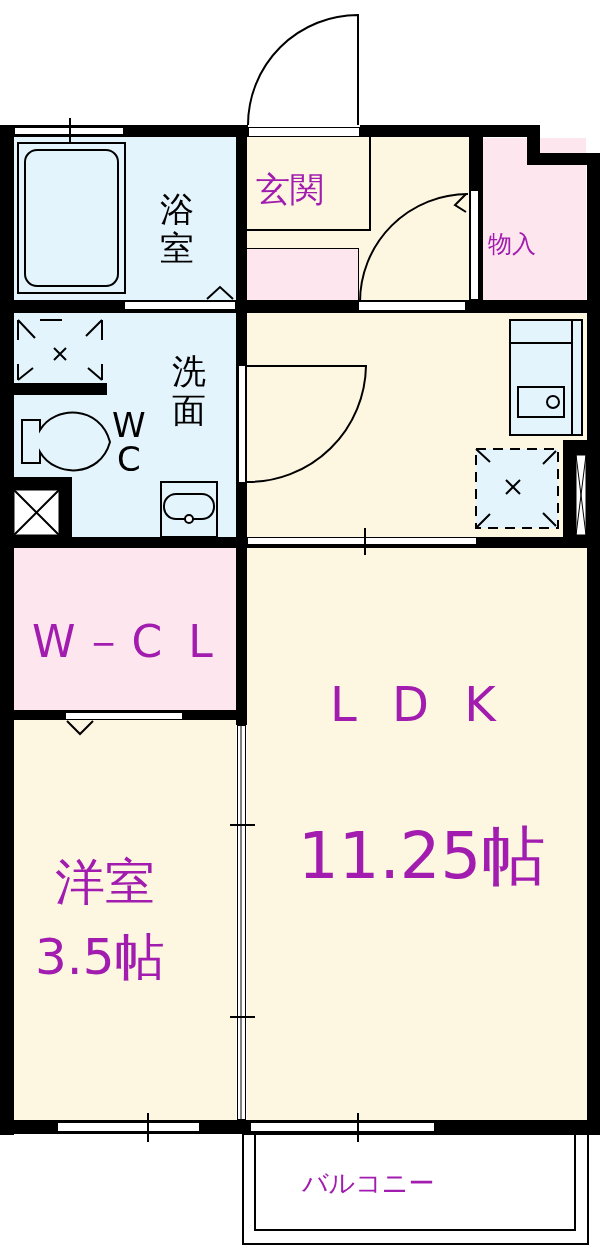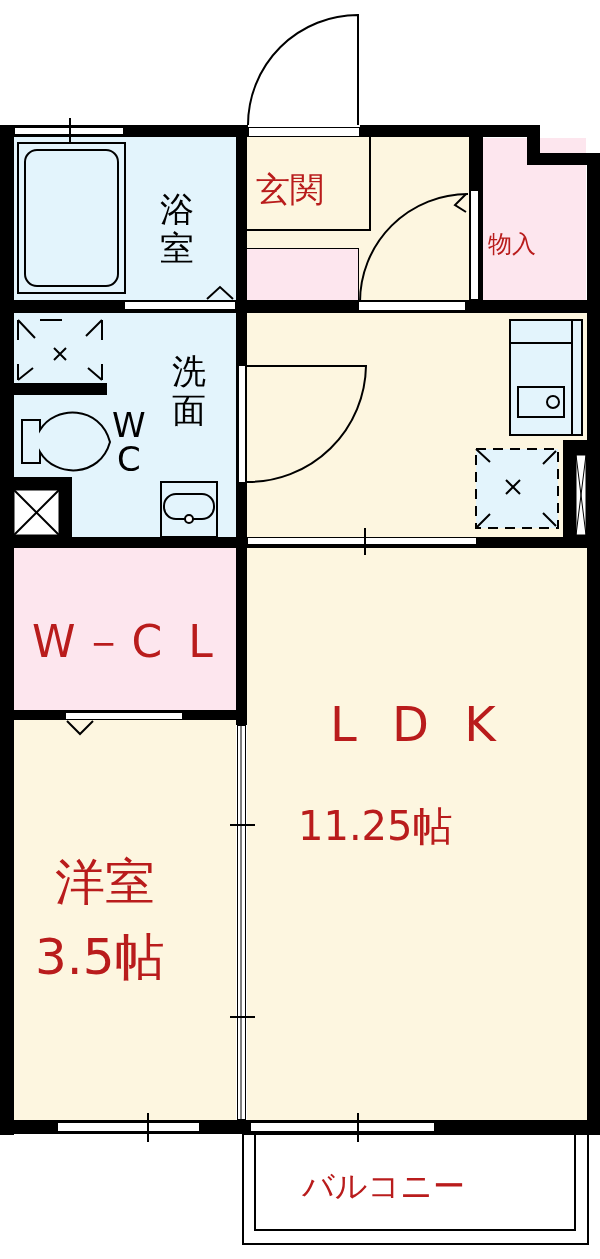--- a/index.html
+++ b/index.html
@@ -1,21 +1,21 @@
 <!DOCTYPE html>
 <html><head>
 <meta charset="utf-8">
 <style>
   html, body { margin:0; padding:0; background:#ffffff; }
   body { width:600px; height:1259px; position:relative; overflow:hidden;
          font-family:"DejaVu Sans", sans-serif; }
   .room { position:absolute; box-sizing:border-box; }
   .wall { position:absolute; background:#000; }
   .win { position:absolute; background:#fff; border:1px solid #000; box-sizing:border-box; }
-  .label { position:absolute; color:#b91c1c; line-height:1; white-space:nowrap; }
+  .label { position:absolute; color:#a21caf; line-height:1; white-space:nowrap; }
   .vlabel { position:absolute; color:#000; line-height:1.15; text-align:center; }
   svg { position:absolute; overflow:visible; }
 </style>
 </head>
 <body>
 
 <div class="room" style="left:12px;top:135px;width:224px;height:167px;background:#e3f4fc;"></div>
 <div class="room" style="left:247px;top:135px;width:222px;height:167px;background:#fdf6e0;"></div>
 <div class="room" style="left:247px;top:248px;width:112px;height:54px;background:#fde6ee;border-top:1px solid #000;border-right:1px solid #000;"></div>
 <div class="room" style="left:483px;top:138px;width:103px;height:164px;background:#fde6ee;"></div>
@@ -119,17 +119,17 @@
 <div class="label" style="left:488px;top:232px;font-size:24px;">物入</div>
 <div class="vlabel" style="left:172px;top:352px;font-size:34px;">
   <div>洗</div>
   <div>面</div>
 </div>
 <div class="vlabel" style="left:112px;top:408px;font-size:34px;line-height:1;">
   <div>W</div>
   <div>C</div>
 </div>
 <div class="label" style="left:32px;top:620px;font-size:44px;letter-spacing:6px;">W－C L</div>
-<div class="label" style="left:330px;top:680px;font-size:48px;letter-spacing:10px;margin-top:20px;">L D K</div>
-<div class="label" style="left:298px;top:806px;font-size:40px;">11.25帖</div>
+<div class="label" style="left:330px;top:680px;font-size:48px;letter-spacing:10px;">L D K</div>
+<div class="label" style="left:298px;top:824px;font-size:64px;">11.25帖</div>
 <div class="label" style="left:55px;top:845px;font-size:50px;margin-top:12px;">洋室</div>
 <div class="label" style="left:35px;top:932px;font-size:50px;">3.5帖</div>
-<div class="label" style="left:302px;top:1170px;font-size:32px;">バルコニー</div>
+<div class="label" style="left:302px;top:1170px;font-size:26px;">バルコニー</div>
 
 </body></html>

